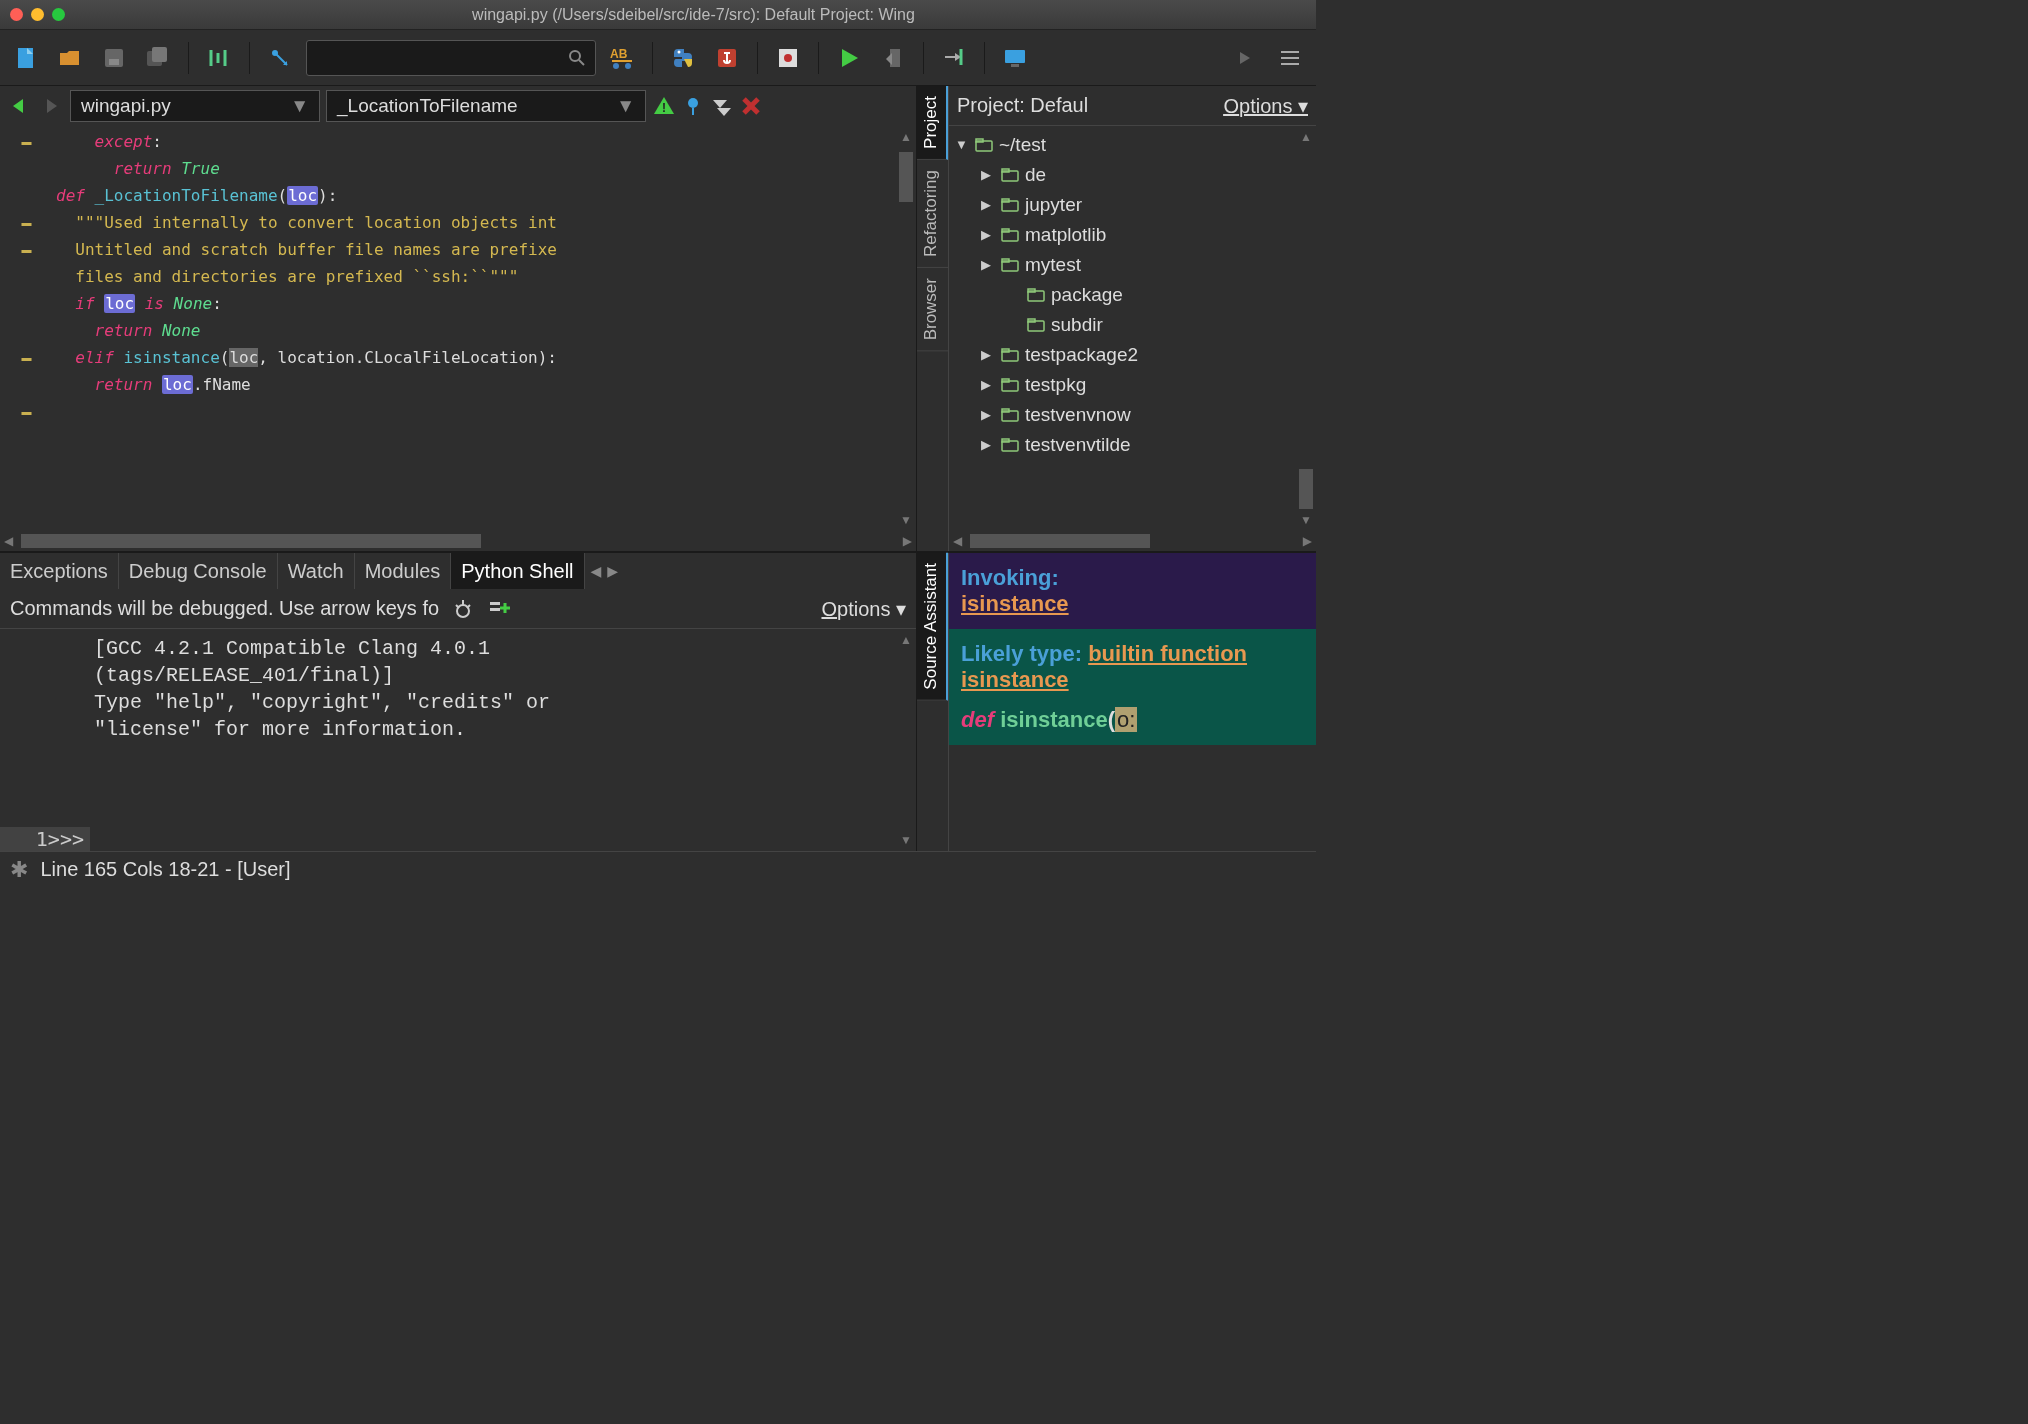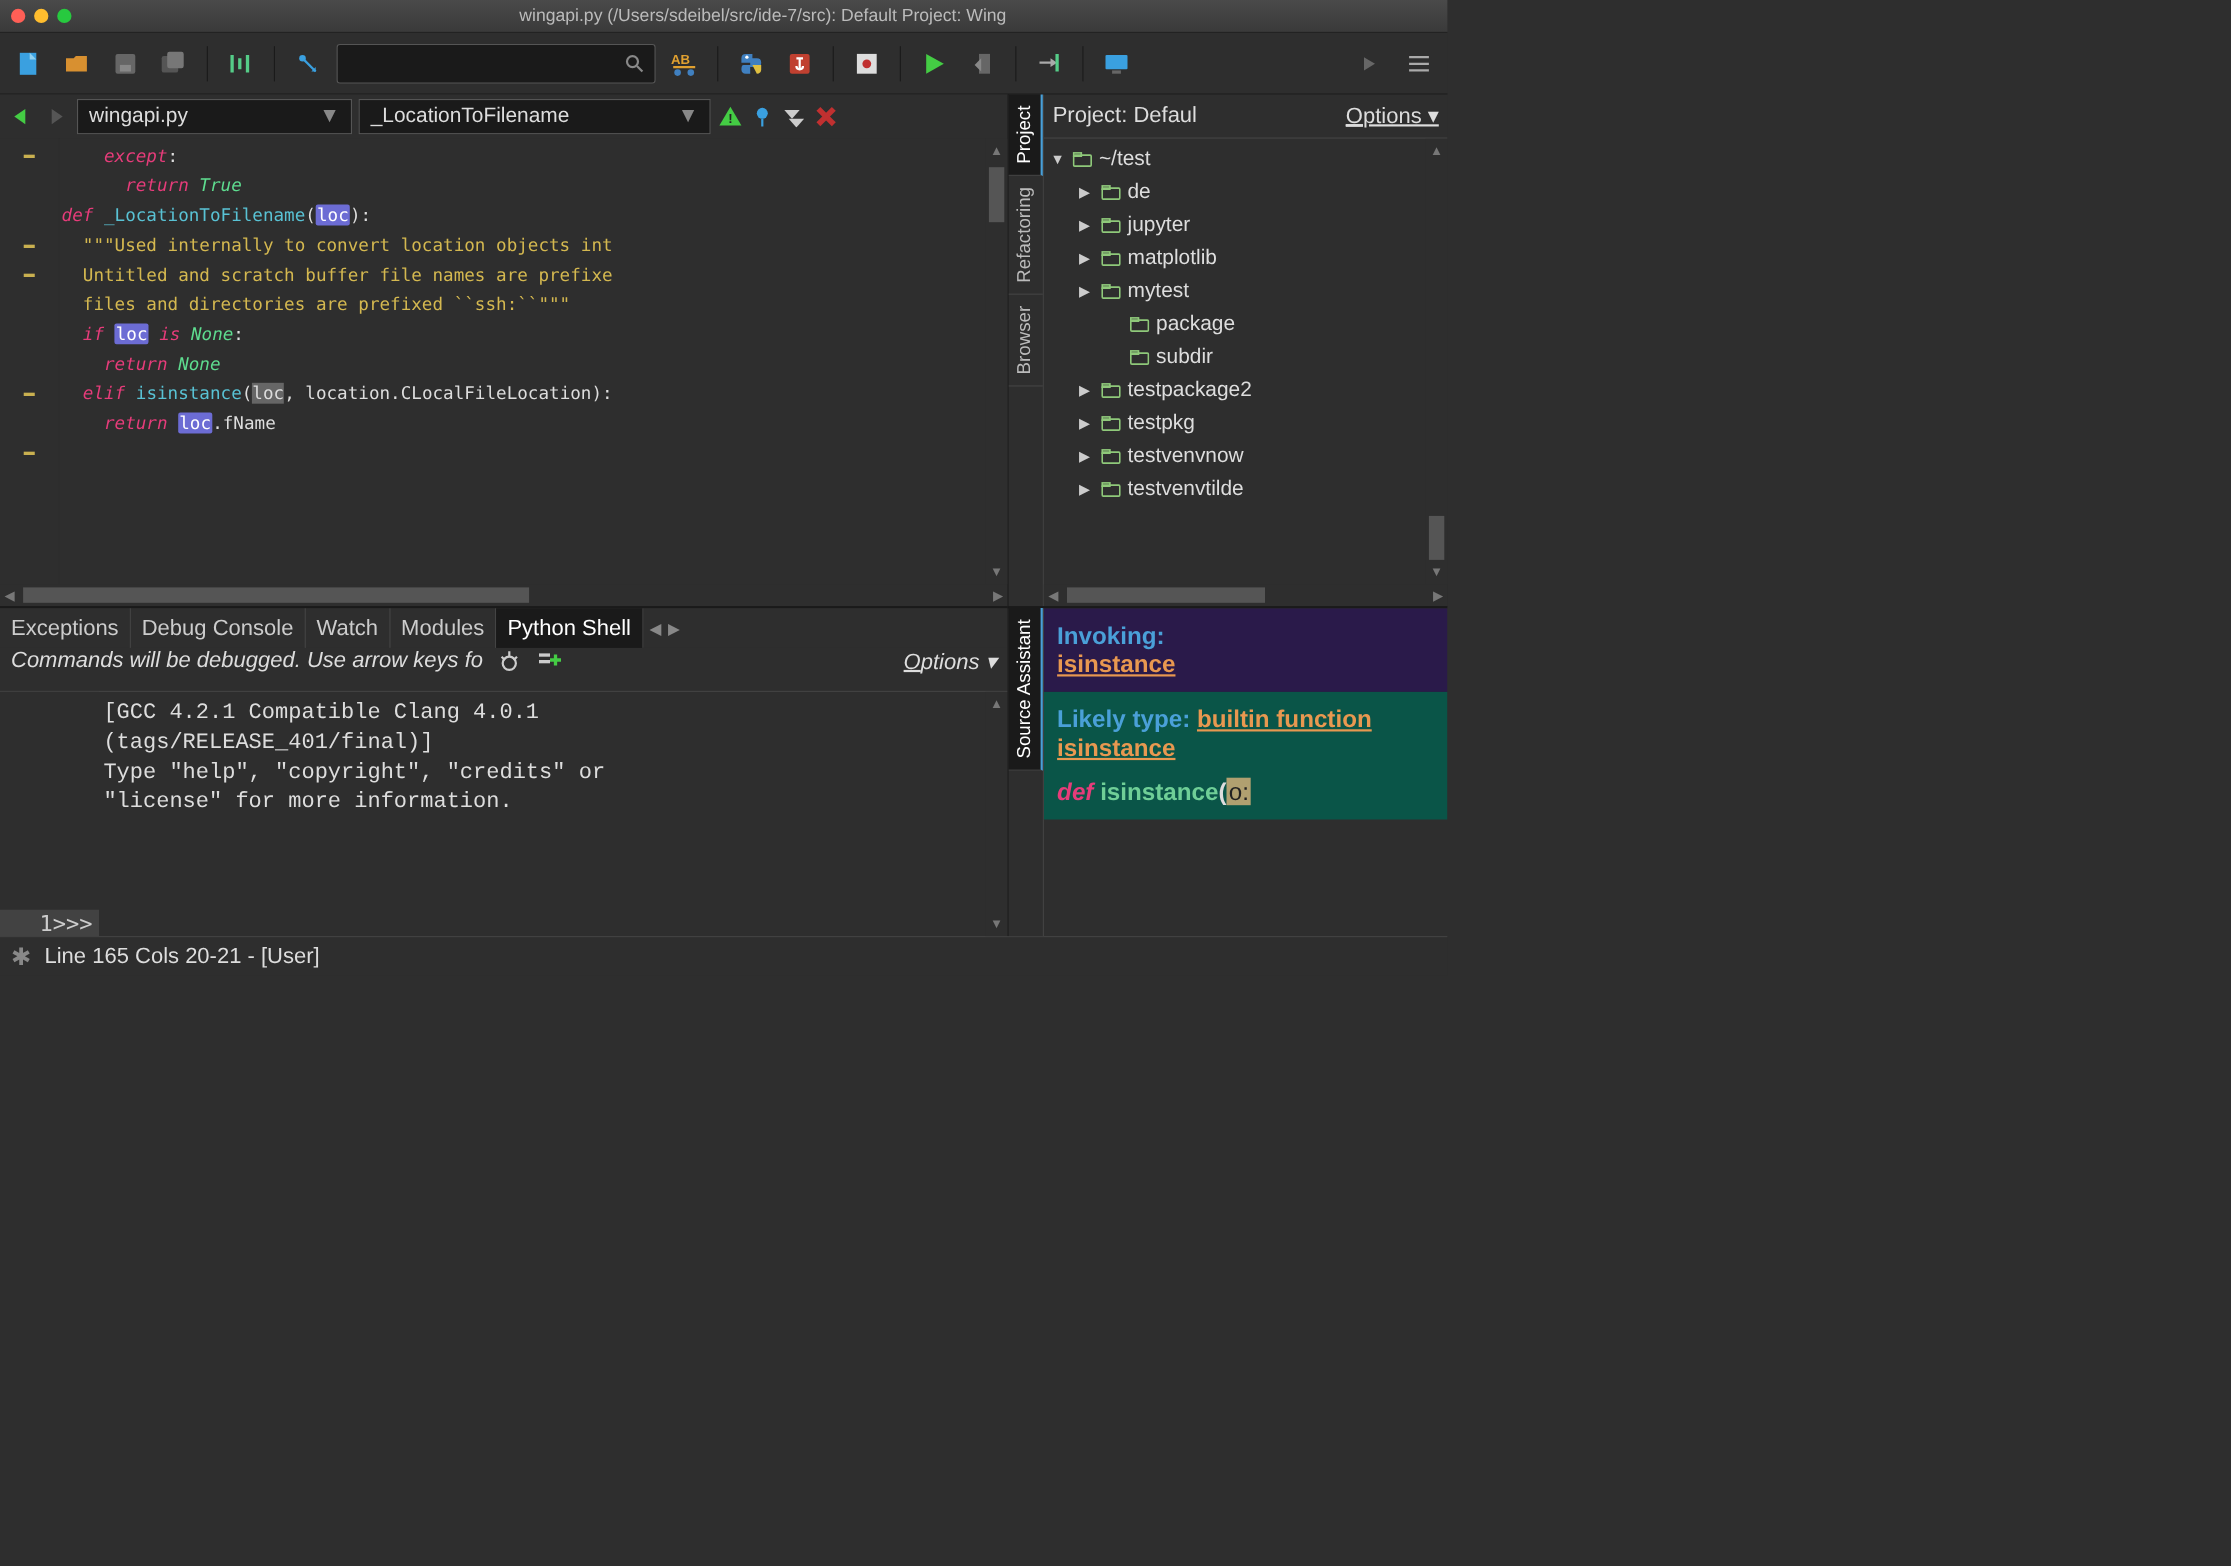--- a/index.html
+++ b/index.html
@@ -172,26 +172,25 @@
   padding: 6px 10px;
   font-size: 20px;
   color: #ccc;
   border-right: 1px solid #444;
   cursor: pointer;
   display:flex;align-items:center;
 }
 .btab.active { background: #1a1a1a; color: #fff; }
 .shell-toolbar {
   height: 40px;
-  display: flex; 
+  display: flex; align-items: center;
   padding: 0 10px;
   font-size: 20px;
   gap: 12px;
   border-bottom: 1px solid #444;
-  font-style: italic;
 }
 .shell-body { flex:1; display:flex; }
 .shell-gutter { width: 90px; background:#2e2e2e; display:flex;flex-direction:column;justify-content:flex-end;}
 .shell-text {
   flex: 1;
   font-family: Liberation Mono, monospace;
   font-size: 20px;
   line-height: 27px;
   padding: 6px 4px;
   white-space: pre-wrap;
@@ -657,14 +656,14 @@
           <span class="ah-kw">def</span>
           <span class="ah-fn">isinstance</span><span class="plain" style="font-weight:bold">(</span><span class="ah-param">o:</span>
         </div>
       </div>
     </div>
   </div>
 </div>
 
 <div class="statusbar">
   <span class="bug">✱</span>
-  <span>Line 165 Cols 20-21 - [User]</span>
+  <span>Line 165 Cols 18-21 - [User]</span>
 </div>
 
 </body></html>

